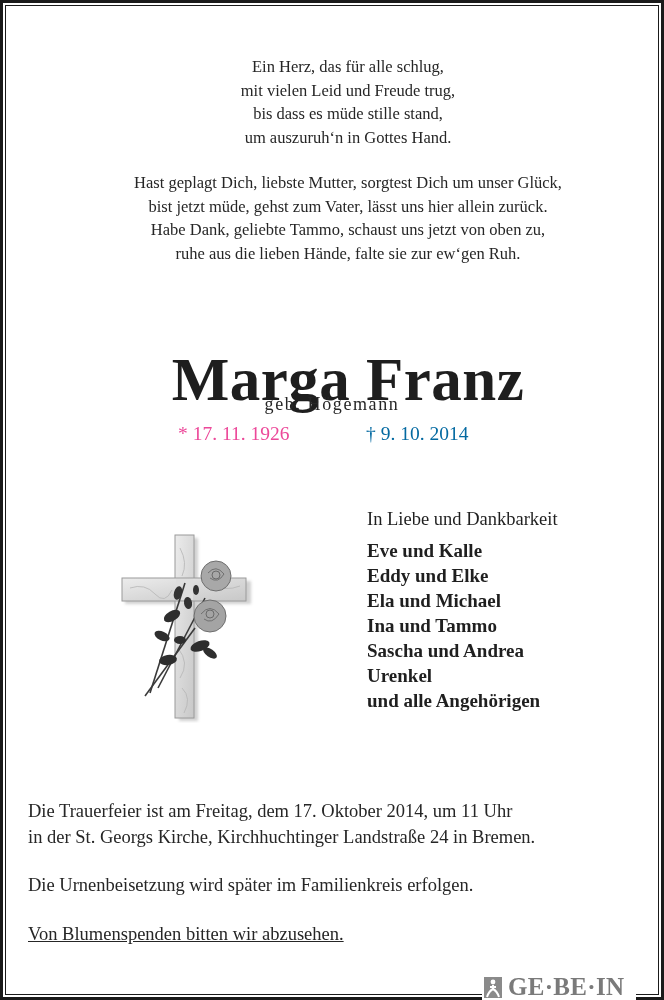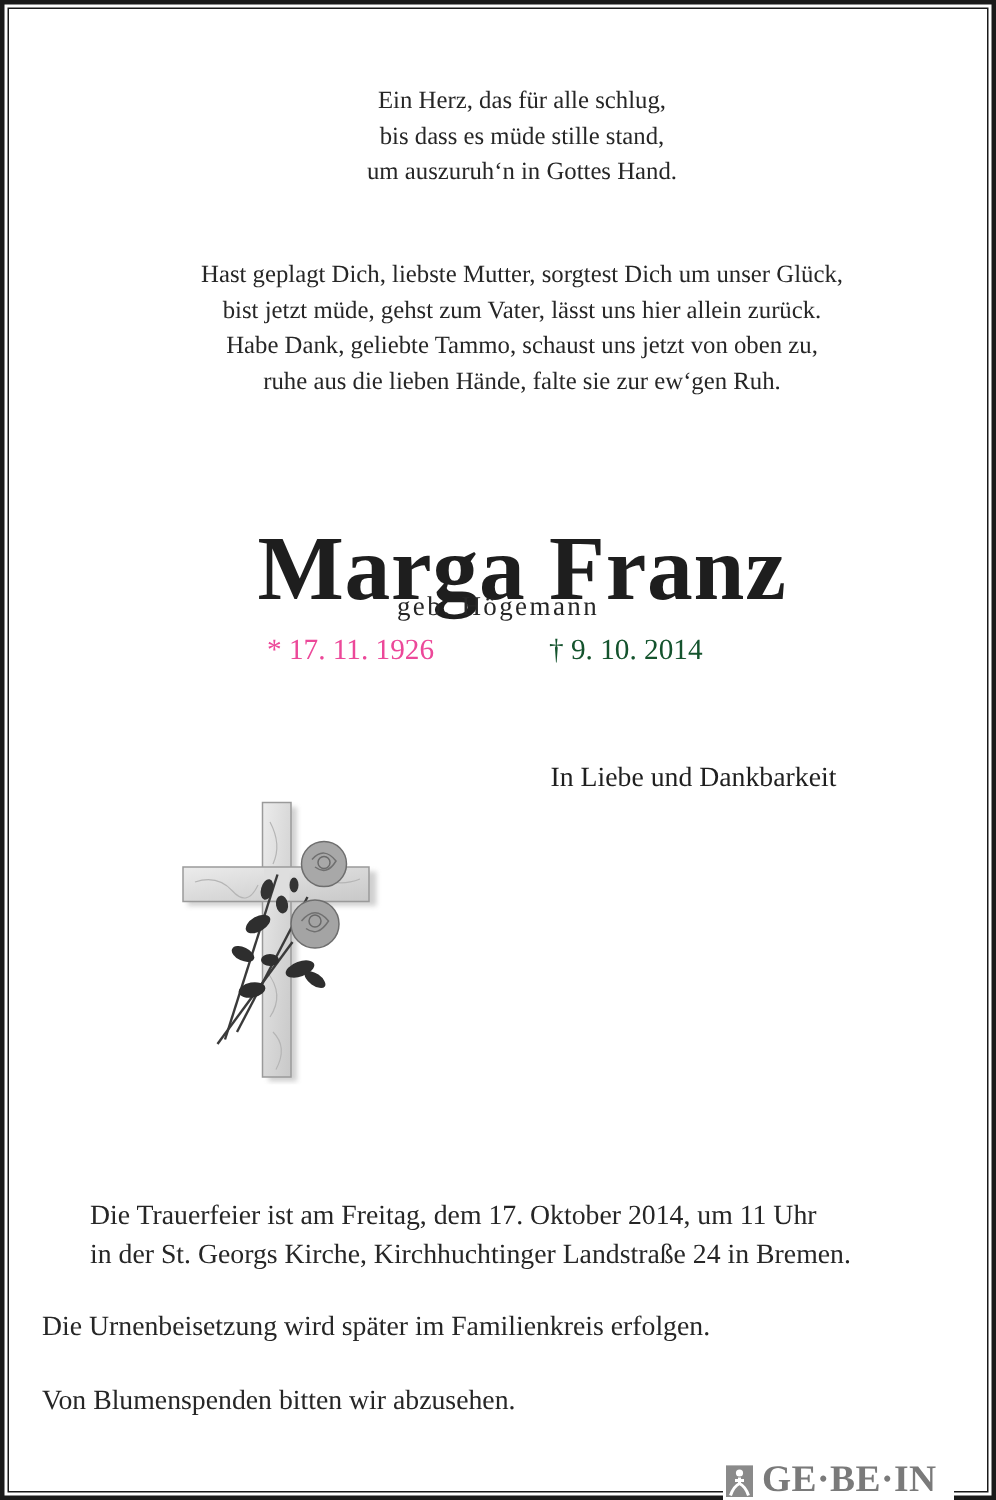--- a/index.html
+++ b/index.html
@@ -16,48 +16,49 @@
             font-size: 16.5px; line-height: 23.5px; color: #262626; }
     .poem div { white-space: nowrap; padding-left: 32px; }
     .poem1 { top: 55px; }
     .poem2 { top: 171px; }
 
     .name { position: absolute; left: 16px; top: 318px; width: 664px; text-align: center;
             font-weight: bold; font-size: 61px; line-height: 66px; color: #1e1e1e; letter-spacing: 0.5px; margin-top: 29px; }
     .maiden { position: absolute; left: 0; top: 394px; width: 664px; text-align: center;
               font-size: 18px; letter-spacing: 1.6px; color: #262626; }
     .date-birth { position: absolute; left: 178px; top: 423px; font-size: 19.5px; color: #ec4899; white-space: nowrap; }
-    .date-death { position: absolute; left: 366px; top: 423px; font-size: 19.5px; color: #14532d; white-space: nowrap; }
+    .date-death { position: absolute; left: 366px; top: 423px; font-size: 19.5px; color: #0369a1; white-space: nowrap; }
 
     .cross-art { position: absolute; left: 110px; top: 528px; width: 150px; height: 195px; }
 
     .family { position: absolute; left: 367px; top: 506px; color: #1f1f1f; }
     .family .intro { font-size: 18.5px; line-height: 26px; white-space: nowrap; }
     .family .names { margin-top: 6px; }
     .family .names div { font-size: 19px; font-weight: bold; line-height: 25px; white-space: nowrap; }
 
     .notice { position: absolute; left: 28px; color: #262626; font-size: 18.5px; line-height: 26px; white-space: nowrap; }
-    .notice1 { top: 798px; margin-left: 32px; }
+    .notice1 { top: 798px; }
     .notice2 { top: 872px; }
-    .notice3 { top: 921px; }
+    .notice3 { top: 921px; text-decoration: underline; }
 
     .logo { position: absolute; left: 484px; top: 976px; height: 22px; display: flex; align-items: center; }
     .logo-icon { width: 18px; height: 21px; background: #8a8a8a; position: relative; }
     .logo-text { margin-left: 6px; font-weight: bold; font-size: 25px; line-height: 22px; color: #7a7a7a;
                  letter-spacing: 0.3px; white-space: nowrap; }
   </style>
 </head>
 <body>
 
 <div class="frame-outer"></div>
 <div class="frame-inner"></div>
 <div class="logo-mask"></div>
 
 <div class="poem poem1">
   <div>Ein Herz, das für alle schlug,</div>
+  <div>mit vielen Leid und Freude trug,</div>
   <div>bis dass es müde stille stand,</div>
   <div>um auszuruh‘n in Gottes Hand.</div>
 </div>
 
 <div class="poem poem2">
   <div>Hast geplagt Dich, liebste Mutter, sorgtest Dich um unser Glück,</div>
   <div>bist jetzt müde, gehst zum Vater, lässt uns hier allein zurück.</div>
   <div>Habe Dank, geliebte Tammo, schaust uns jetzt von oben zu,</div>
   <div>ruhe aus die lieben Hände, falte sie zur ew‘gen Ruh.</div>
 </div>
@@ -124,20 +125,29 @@
       <circle cx="106" cy="47" r="4" fill="none" stroke="#6a6a6a" stroke-width="1"></circle>
       <circle cx="100" cy="88" r="16" fill="#a4a4a4" stroke="#6e6e6e" stroke-width="1"></circle>
       <path d="M91 86 Q100 75 109 86 Q102 97 94 91" fill="none" stroke="#707070" stroke-width="1"></path>
       <circle cx="100" cy="86" r="4" fill="none" stroke="#6a6a6a" stroke-width="1"></circle>
     </g>
   </svg>
 </div>
 
 <div class="family">
   <div class="intro">In Liebe und Dankbarkeit</div>
+  <div class="names">
+    <div>Eve und Kalle</div>
+    <div>Eddy und Elke</div>
+    <div>Ela und Michael</div>
+    <div>Ina und Tammo</div>
+    <div>Sascha und Andrea</div>
+    <div>Urenkel</div>
+    <div>und alle Angehörigen</div>
+  </div>
 </div>
 
 <div class="notice notice1">
   <div>Die Trauerfeier ist am Freitag, dem 17. Oktober 2014, um 11 Uhr</div>
   <div>in der St. Georgs Kirche, Kirchhuchtinger Landstraße 24 in Bremen.</div>
 </div>
 <div class="notice notice2">Die Urnenbeisetzung wird später im Familienkreis erfolgen.</div>
 <div class="notice notice3">Von Blumenspenden bitten wir abzusehen.</div>
 
 <div class="logo">

